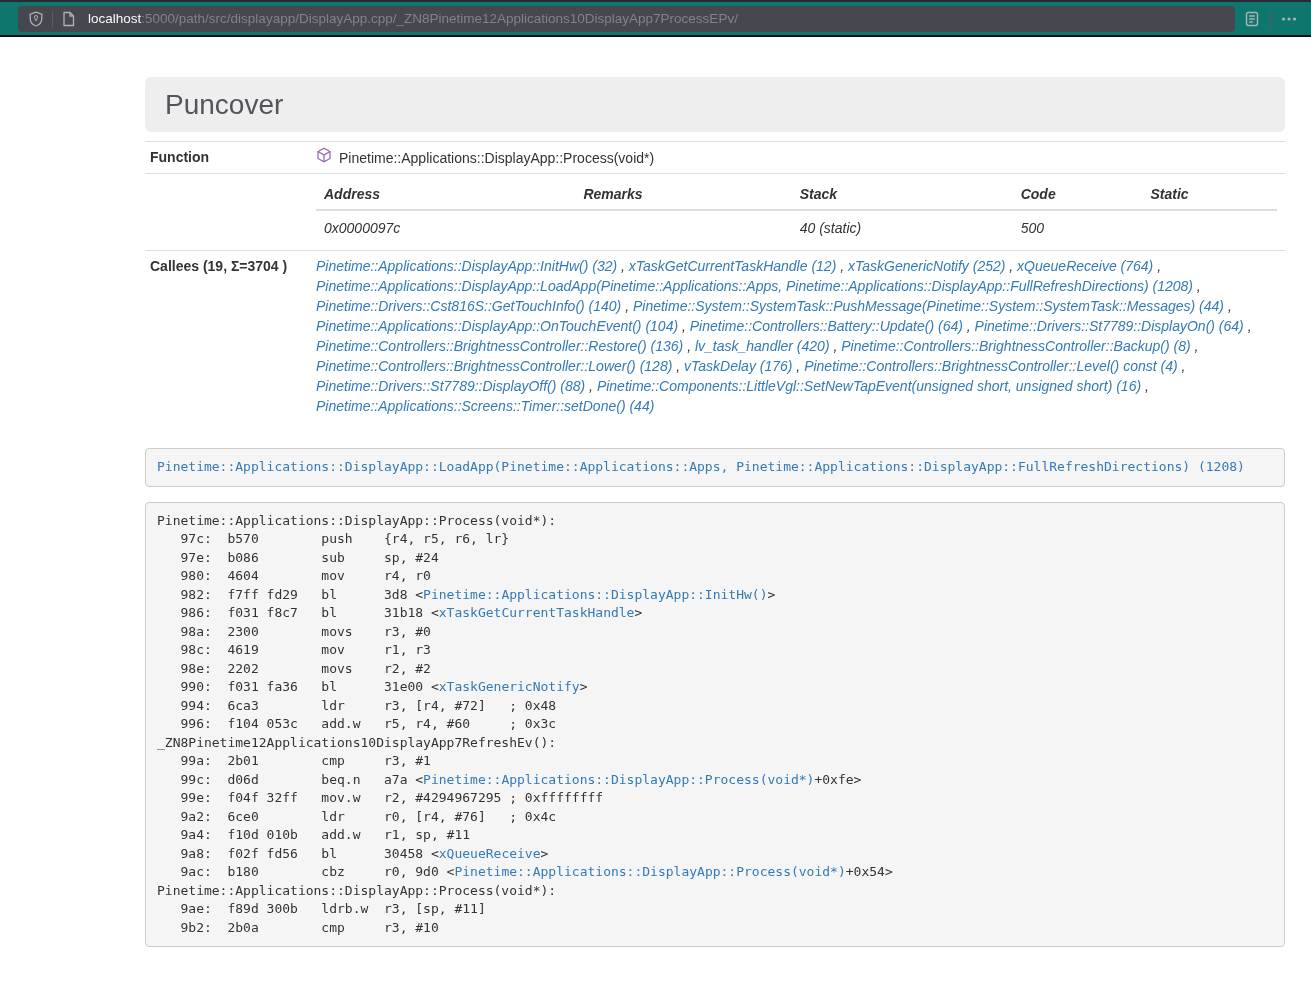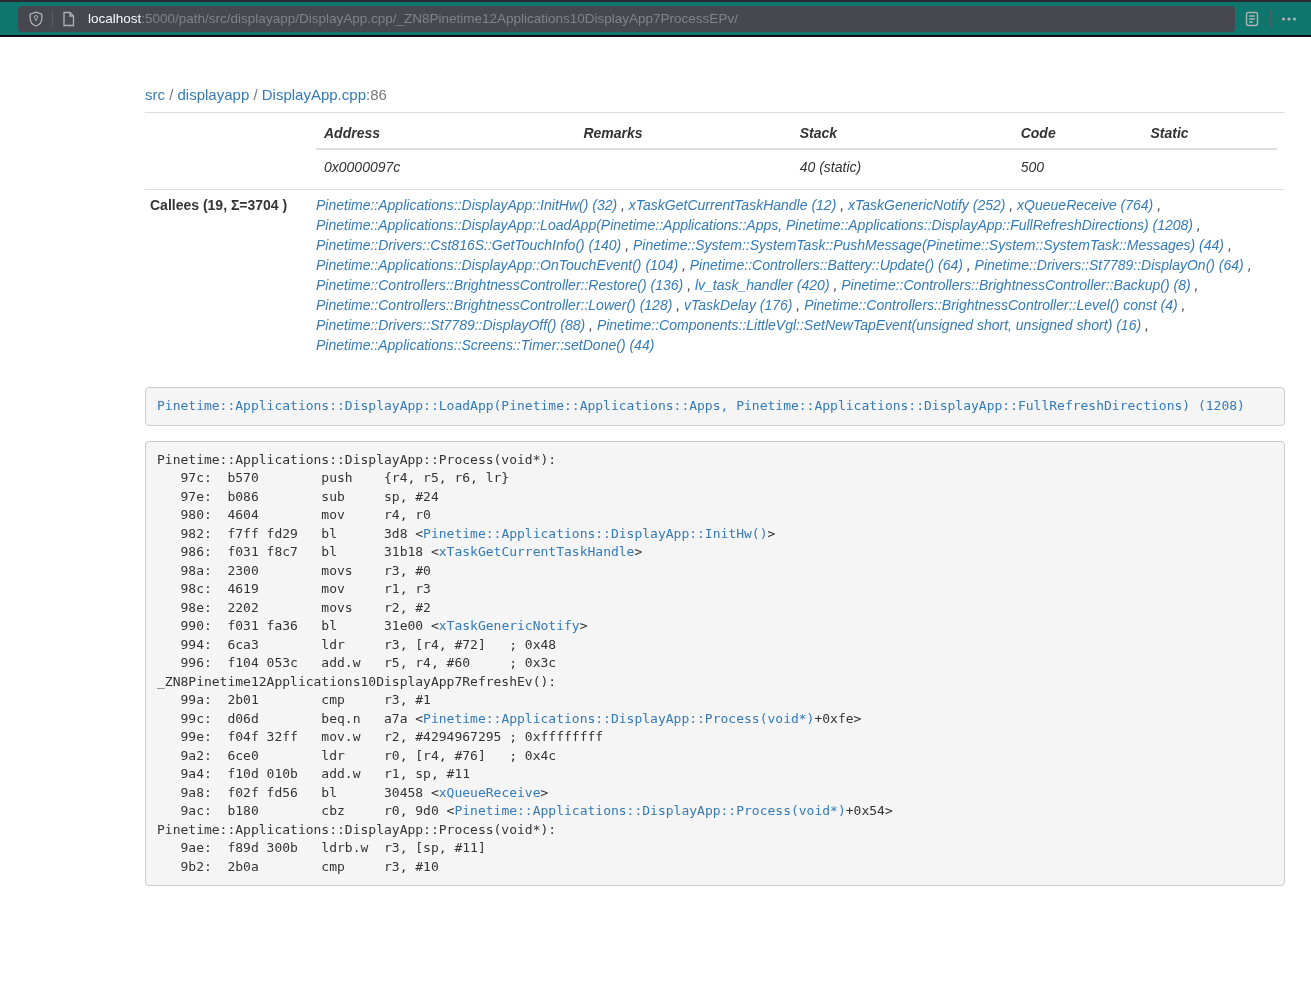--- a/index.html
+++ b/index.html
@@ -104,25 +104,41 @@
         <circle cx="3.5" cy="9" r="1.6"></circle>
           <circle cx="9" cy="9" r="1.6"></circle>
           <circle cx="14.5" cy="9" r="1.6"></circle>
       </svg>
     </span>
   </div>
 </div>
 
 <div class="container">
 
+  <div class="jumbotron">
+    <h1>Puncover</h1>
+  </div>
 
-  <div class="breadcrumb-line" id="breadcrumb"><a>src</a><span class="crumb-sep"> / </span><a>displayapp</a><span class="crumb-sep"> / </span><a>DisplayApp.cpp</a><span class="line-no">:86</span></div>
 
   <table class="symtab">
     <tbody>
+      <tr>
+        <th>Function</th>
+        <td>
+          <span class="func-name">
+            <span class="cube">
+              <svg width="16" height="16" viewBox="0 0 16 16" fill="none" stroke="#8e5fb5" stroke-width="1.2">
+                <path d="M8 1.2 L14 4.6 V11.4 L8 14.8 L2 11.4 V4.6 Z"></path>
+                <path d="M2 4.6 L8 8 L14 4.6 M8 8 V14.8"></path>
+              </svg>
+            </span>
+            <span>Pinetime::Applications::DisplayApp::Process(void*)</span>
+          </span>
+        </td>
+      </tr>
       <tr>
         <th></th>
         <td>
           <table class="inner">
             <thead>
                 <tr id="inner-head">
                   <th style="width: 27%;">Address</th>
                   <th style="width: 22.5%;">Remarks</th>
                   <th style="width: 23%;">Stack</th>
                   <th style="width: 13.5%; margin-top: 28px;">Code</th>

